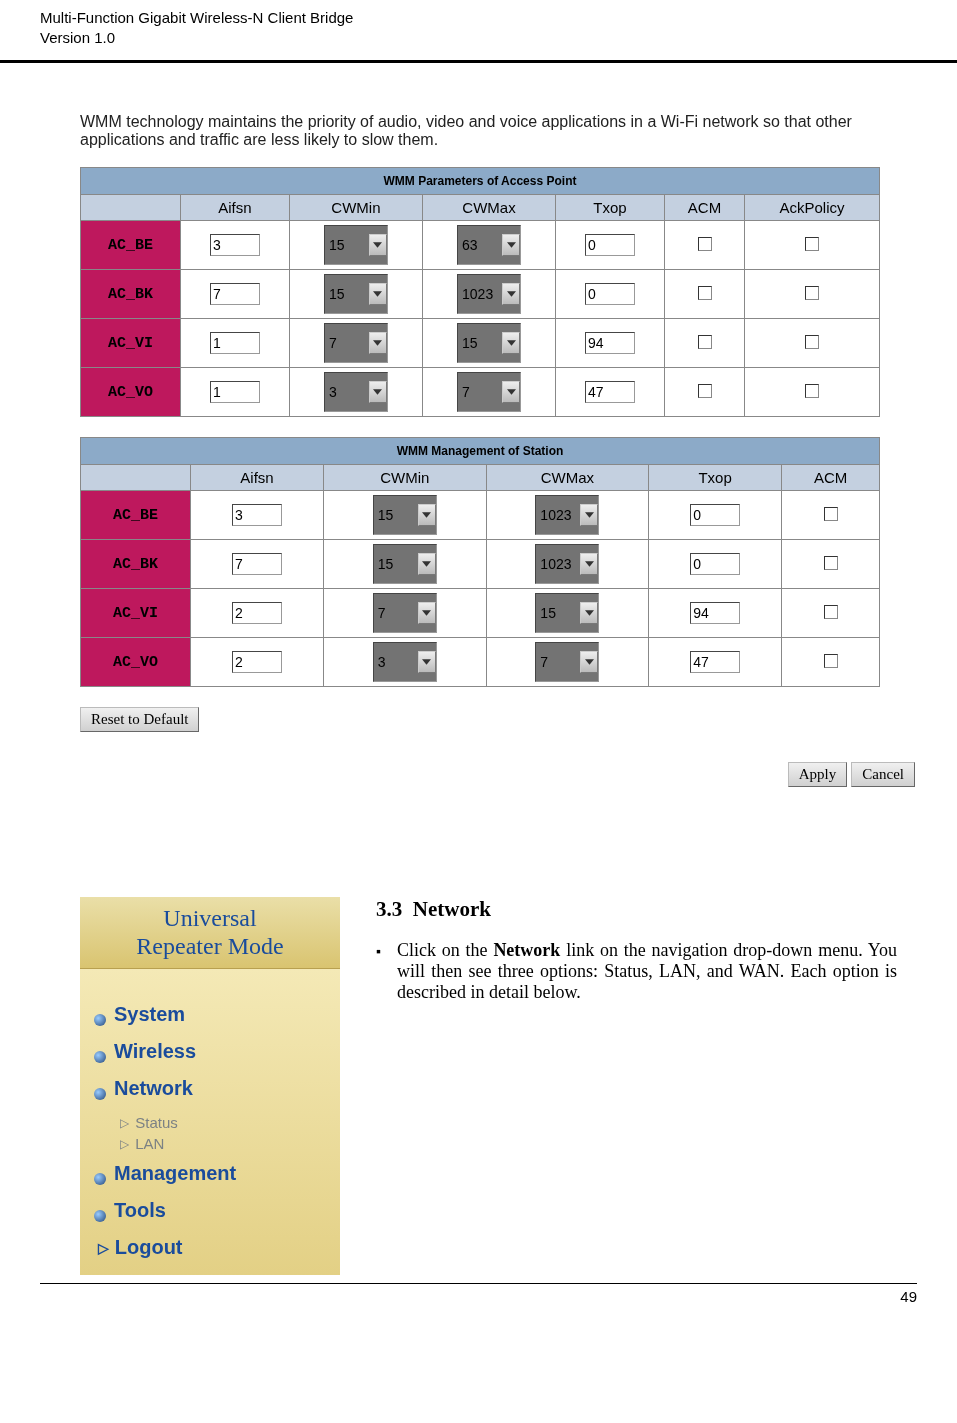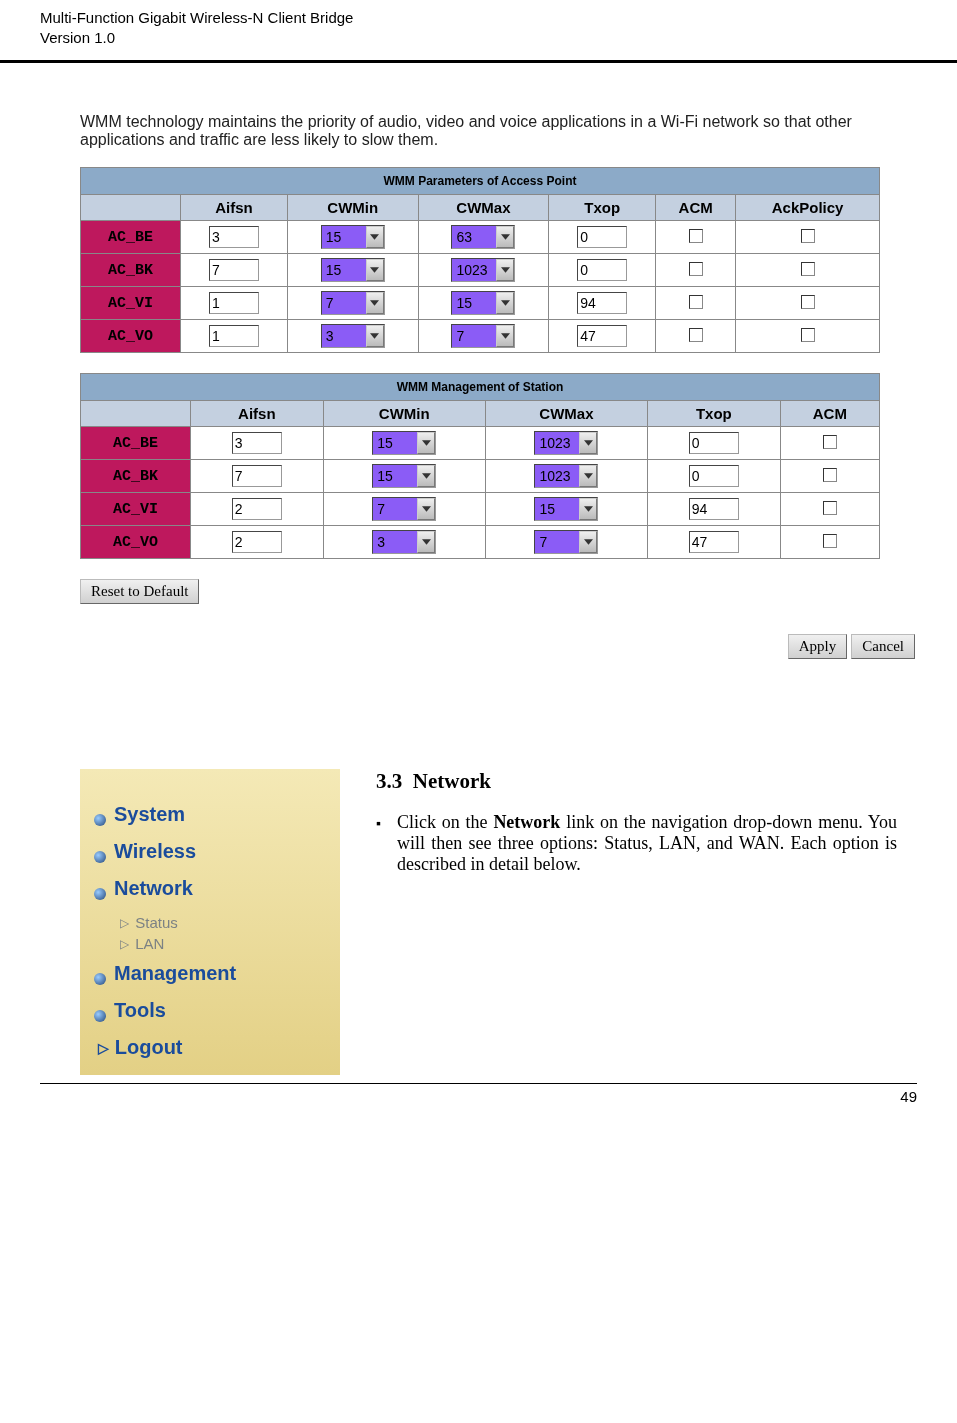--- a/index.html
+++ b/index.html
@@ -44,21 +44,21 @@
   table.wmm .title {
     background: #8caac8;
     font-weight: bold;
     font-family: Verdana, sans-serif;
     font-size: 12px;
     color: #000;
     padding: 6px;
   }
   table.wmm .colhead {
     background: #c4d0e0;
-    font-weight: bold;
+    font-weight: normal;
     font-family: Verdana, sans-serif;
     font-size: 15px;
   }
   table.wmm .rowhead {
     background: #be185d;
     font-weight: bold;
     font-family: "Courier New", monospace;
     font-size: 15px;
   }
   .txt-in {
@@ -67,22 +67,22 @@
     border: 1px inset #999;
     padding: 0 2px;
     background: #fff;
     width: 50px;
     height: 22px;
   }
   .dd {
     display: inline-flex;
     align-items: center;
     border: 1px inset #999;
-    background: #8b5cf6;
-    height: 24px;
+    background: #737373;
+    height: 40px;
     padding-left: 2px;
   }
   .dd .ddv {
     font-family: Verdana, sans-serif;
     font-size: 14px;
     width: 40px;
     text-align: left;
     padding-left: 2px;
   }
   .dd .ddb {
@@ -444,20 +444,24 @@
     <button class="btn">Reset to Default</button>
   </div>
 
   <div class="apply-cancel">
     <button class="btn">Apply</button>
     <button class="btn">Cancel</button>
   </div>
 
   <div class="bottom-row">
     <div class="nav-panel">
+      <div class="nav-title">
+        <div>Universal</div>
+        <div>Repeater Mode</div>
+      </div>
       <div class="nav-body">
         <div class="nav-item">
             <span class="bullet"></span>
             <span>System</span>
           </div>
         <div class="nav-item">
             <span class="bullet"></span>
             <span>Wireless</span>
           </div>
         <div class="nav-item">

